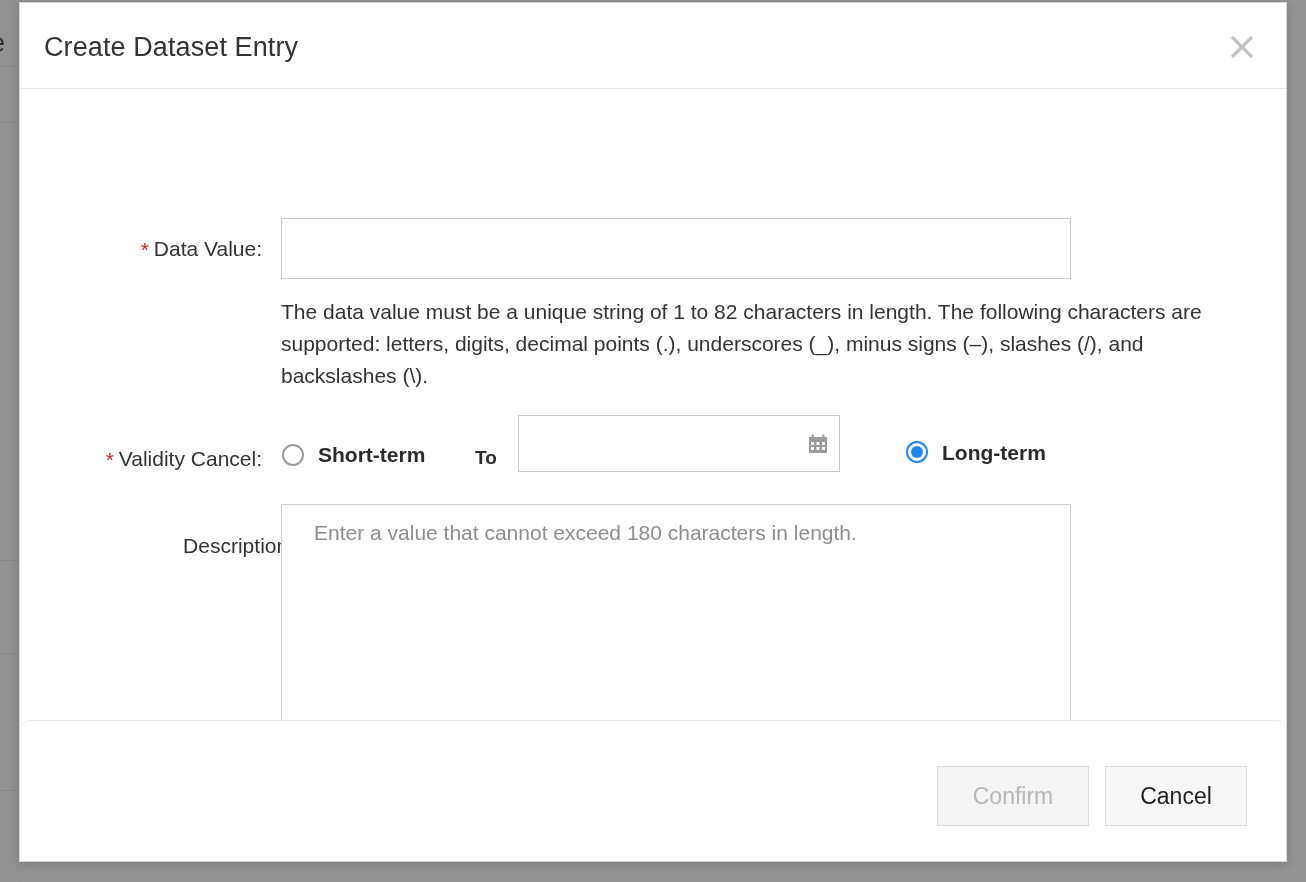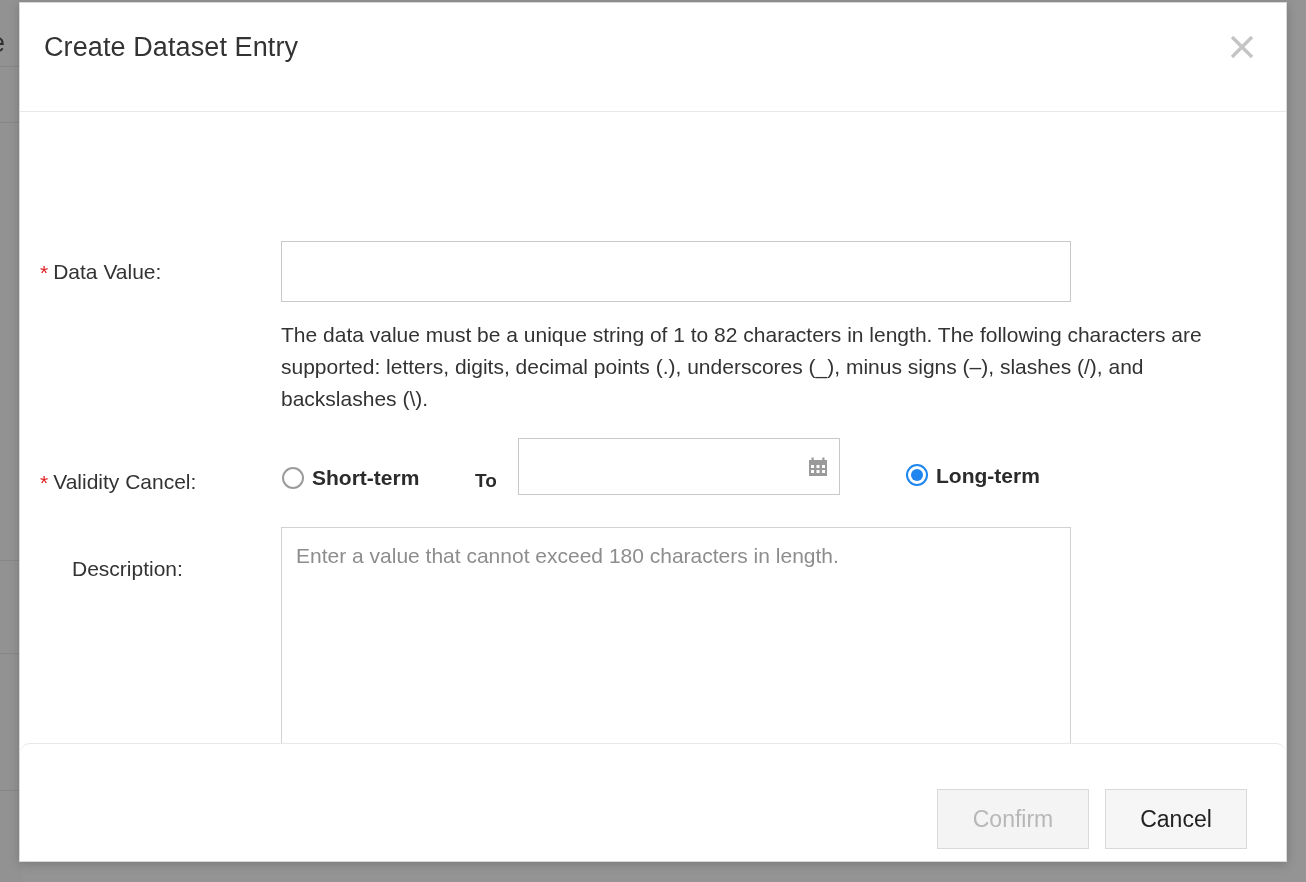--- a/index.html
+++ b/index.html
@@ -59,21 +59,21 @@
     height: 860px;
     background: #ffffff;
     border: 1px solid #d8d8d8;
     box-shadow: 0 2px 10px rgba(0,0,0,0.18);
     box-sizing: border-box;
     overflow: hidden;
   }
 
   .dialog-header {
     position: relative;
-    height: 109px;
+    height: 86px;
     border-bottom: 1px solid #e8e8e8;
     box-sizing: border-box;
     background: #ffffff;
   }
   .dialog-title {
     position: absolute;
     left: 24px;
     top: 28px;
     font-size: 27px;
     color: #333333;
@@ -95,25 +95,24 @@
 
   
   .dialog-body {
     position: relative;
     height: 631px;
     background: #ffffff;
   }
 
   .field-label {
     position: absolute;
-    text-align: left;
+    text-align: right;
     font-size: 21px;
     color: #333333;
     line-height: 27px;
-    margin-left: 20px;
   }
   .req-star {
     color: #e02020;
     font-size: 21px;
     margin-right: 5px;
     line-height: 1;
     vertical-align: -1px;
   }
 
   
@@ -188,21 +187,21 @@
     position: absolute;
     left: 3px; top: 3px;
     width: 12px; height: 12px;
     border-radius: 50%;
     background: #1f86f0;
   }
   .radio-text {
     font-size: 21px;
     font-weight: bold;
     color: #2b2b2b;
-    margin-left: 8px;
+    margin-left: 14px;
     white-space: nowrap;
   }
 
   .to-label {
     position: absolute;
     left: 455px;
     top: 358px;
     font-size: 19px;
     font-weight: bold;
     color: #2b2b2b;
@@ -257,21 +256,21 @@
     width: 100%;
     height: 100%;
     box-sizing: border-box;
     border: 1px solid #d2d2d2;
     background: #ffffff;
     resize: none;
     font-family: "Liberation Sans", sans-serif;
     font-size: 21px;
     color: #333333;
     line-height: 28px;
-    padding: 14px 14px;
+    padding: 14px 32px;
     outline: none;
   }
   .desc-textarea::placeholder { color: #8d8d8d; }
   .resize-grip {
     position: absolute;
     right: 3px;
     bottom: 3px;
     width: 16px;
     height: 16px;
     pointer-events: none;

